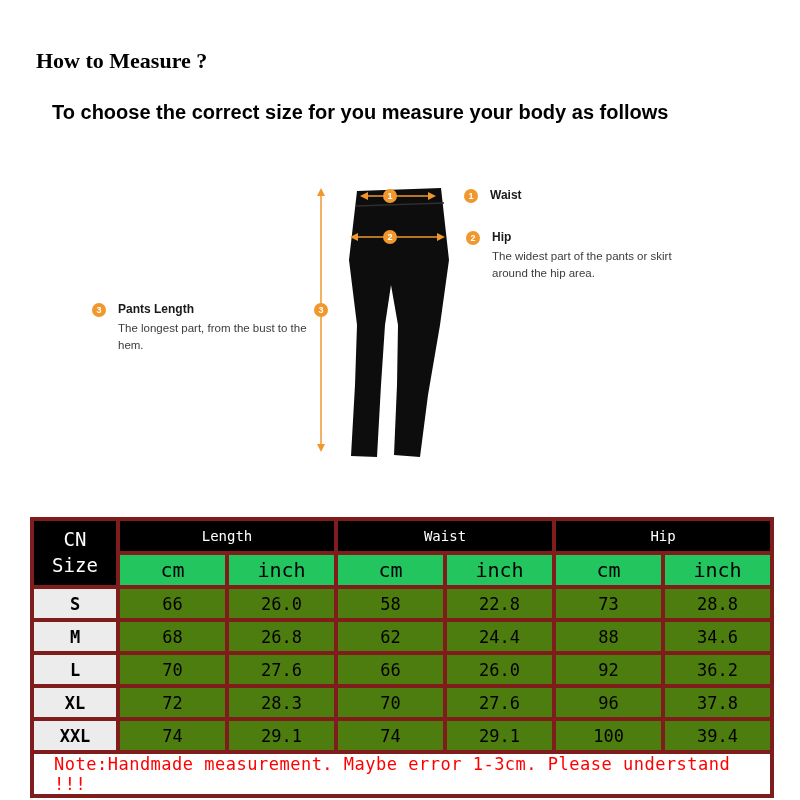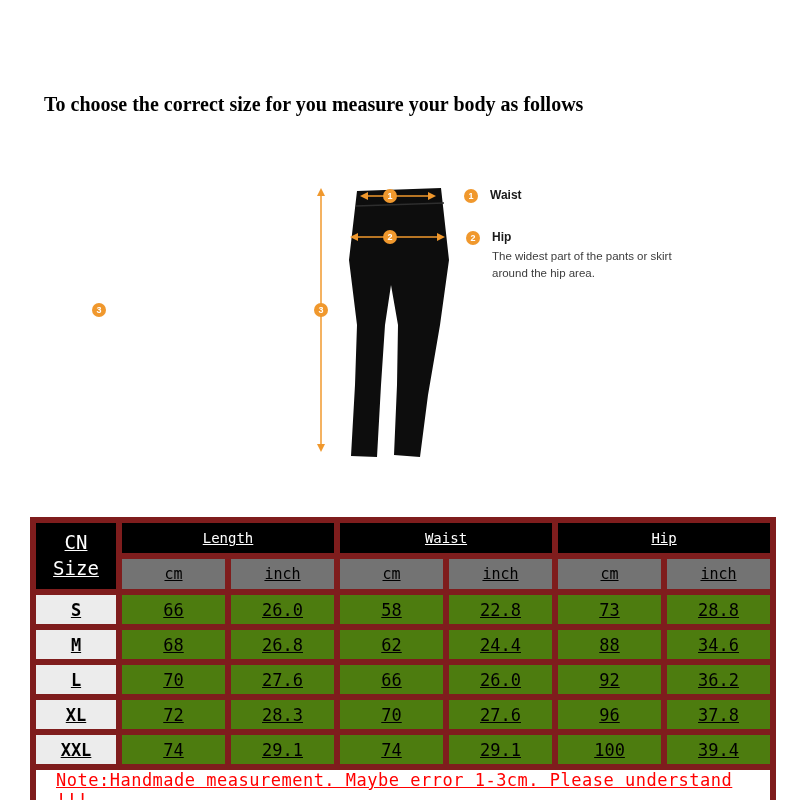--- a/index.html
+++ b/index.html
@@ -2,54 +2,55 @@
 <html><head>
 <meta charset="utf-8">
 <style>
   html,body{margin:0;padding:0;background:#fff;}
   .page{position:relative;width:800px;height:800px;background:#fff;overflow:hidden;
         font-family:"Liberation Sans","DejaVu Sans",sans-serif;color:#111;}
 
   .title{position:absolute;left:36px;top:48px;margin:0;
          font-family:"Liberation Serif","DejaVu Serif",serif;
          font-size:22px;font-weight:bold;color:#000;}
-  .subtitle{position:absolute;left:36px;top:85px;margin:8px;
-         font-family:Liberation Serif, serif;
+  .subtitle{position:absolute;left:36px;top:85px;margin:16px;
+         font-family:Liberation Sans, sans-serif;
          font-size:20px;font-weight:bold;color:#000;}
 
   .diagram{position:absolute;left:0;top:165px;width:800px;height:345px;}
   .diagram svg{position:absolute;left:0;top:0;}
 
   .dot{position:absolute;width:14px;height:14px;border-radius:50%;
        background:#f0982d;color:#fff;font-size:9px;font-weight:bold;
        display:flex;align-items:center;justify-content:center;line-height:1;}
   .dot-inline{position:static;flex:0 0 14px;margin-top:1px;}
 
   .callout{position:absolute;display:flex;gap:12px;align-items:flex-start;}
   .callout-label{font-size:12px;font-weight:bold;color:#1a1a1a;margin-bottom:4px;}
   .callout-desc{font-size:11.5px;color:#3c3c3c;line-height:1.45;}
 
   .size-table{position:absolute;left:30px;top:517px;width:740px;
               border-collapse:collapse;table-layout:fixed;text-align:center;
               font-family:"DejaVu Sans Mono","Liberation Mono",monospace;color:#000;}
-  .size-table th,.size-table td{border:6px solid #7f1d1d;padding:0;text-decoration:underline;}
+  .size-table th,.size-table td{border:4px solid #7f1d1d;padding:0;}
   .head-row th{background:#000;color:#fff;font-weight:normal;font-size:14px;height:30px;}
   th.corner{background:#000;color:#fff;font-size:19px;line-height:1.35;
             white-space:pre-line;font-weight:normal;}
-  .unit-row td{background:#737373;font-size:15px;height:30px;}
+  .unit-row td{background:#22c55e;font-size:20px;height:30px;}
   .data-row td{font-size:17px;height:29px;background:#4d7c0f;}
   .data-row td.size-cell{background:#ececec;font-weight:bold;}
   .note-row td{height:34px;text-align:left;padding-left:20px;
                font-size:17px;color:#ff0000;letter-spacing:0.5px;}
 </style>
 </head>
 <body>
 
 <div class="page">
 
+  <h1 class="title">How to Measure ?</h1>
   <h2 class="subtitle">To choose the correct size for you measure your body as follows</h2>
 
   <div class="diagram">
     <svg width="800" height="345" viewBox="0 0 800 345">
 
       <path d="M357,26 L441,23 L449,95 L440,160 L428,230 L420,292 L394,290 L397,220 L398,160 L391,120 L385,160 L381,220 L377,292 L351,291 L355,220 L357,160 L349,95 Z" fill="#0d0d0d"></path>
       <path d="M356,41 L444,38" stroke="#2e2e2e" stroke-width="1.5" fill="none"></path>
 
       <g stroke="#f0982d" fill="#f0982d">
         <line x1="366" y1="31" x2="430" y2="31" stroke-width="1.5"></line>
@@ -84,20 +85,24 @@
     <div class="callout" style="left:466px;top:65px">
       <div class="dot dot-inline">2</div>
       <div class="callout-text">
         <div class="callout-label">Hip</div>
         <div class="callout-desc" style="width:182px">The widest part of the pants or skirt around the hip area.</div>
       </div>
     </div>
 
     <div class="callout" style="left:92px;top:137px">
       <div class="dot dot-inline">3</div>
+      <div class="callout-text">
+        <div class="callout-label">Pants Length</div>
+        <div class="callout-desc" style="width:195px">The longest part, from the bust to the hem.</div>
+      </div>
     </div>
   </div>
 
   <table class="size-table">
     <colgroup>
       <col style="width:86px">
       <col style="width:109px">
         <col style="width:109px">
       <col style="width:109px">
         <col style="width:109px">

